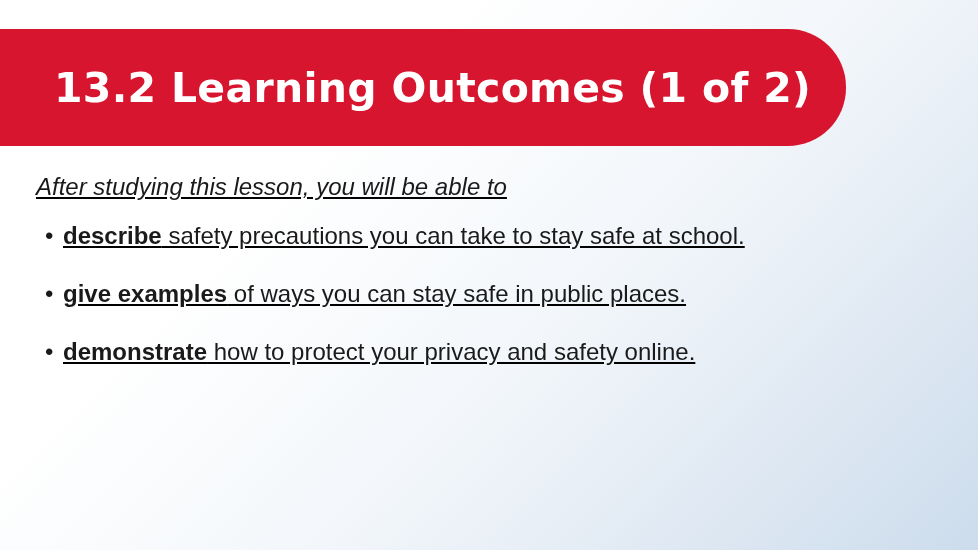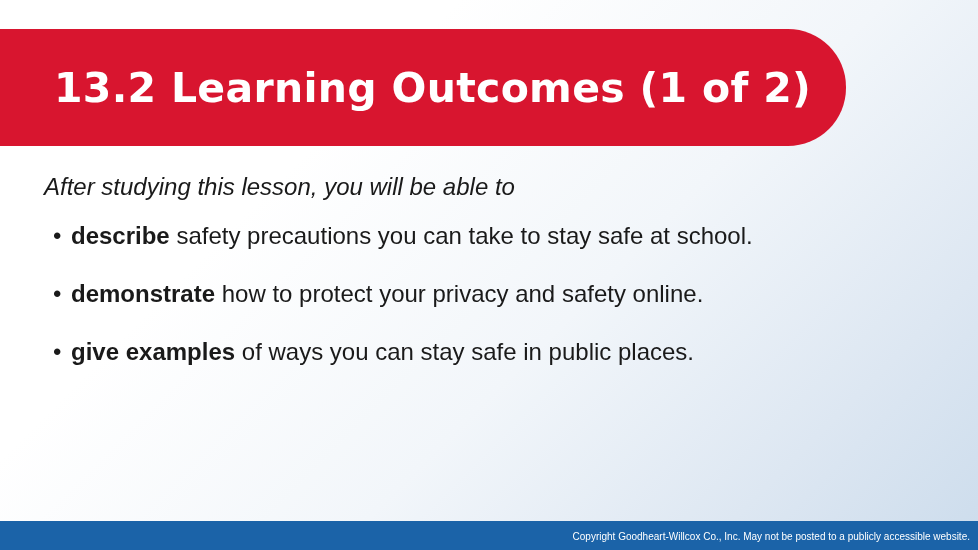--- a/index.html
+++ b/index.html
@@ -39,23 +39,24 @@
     color: #ffffff;
     font-size: 41px;
     font-weight: bold;
     letter-spacing: 0.3px;
     white-space: nowrap;
     font-family: "DejaVu Sans", sans-serif;
   }
   
   .body-area {
     position: absolute;
-    left: 44px;
+    left: 36px;
     top: 172px;
     width: 880px;
+    text-decoration: underline;
   }
   .lead-in {
     font-size: 24px;
     font-style: italic;
     color: #1a1a1a;
     margin: 0 0 18px 0;
     line-height: 1.25;
   }
   .bullet-list {
     list-style: none;
@@ -110,25 +111,22 @@
   </div>
 
   <div class="body-area">
     <p class="lead-in">After studying this lesson, you will be able to</p>
 
     <ul class="bullet-list">
       <li class="bullet-item">
         <b>describe</b><span> safety precautions you can take to stay safe at school.</span>
       </li>
       <li class="bullet-item">
-        <b>demonstrate</b><span> how to protect your privacy and safety online.</span>
+        <b>give examples</b><span> of ways you can stay safe in public places.</span>
       </li>
       <li class="bullet-item">
-        <b>give examples</b><span> of ways you can stay safe in public places.</span>
+        <b>demonstrate</b><span> how to protect your privacy and safety online.</span>
       </li>
     </ul>
   </div>
 
-  <div class="footer-bar">
-    <div class="footer-text">Copyright Goodheart-Willcox Co., Inc.  May not be posted to a publicly accessible website.</div>
-  </div>
 
 </div>
 
 </body></html>

